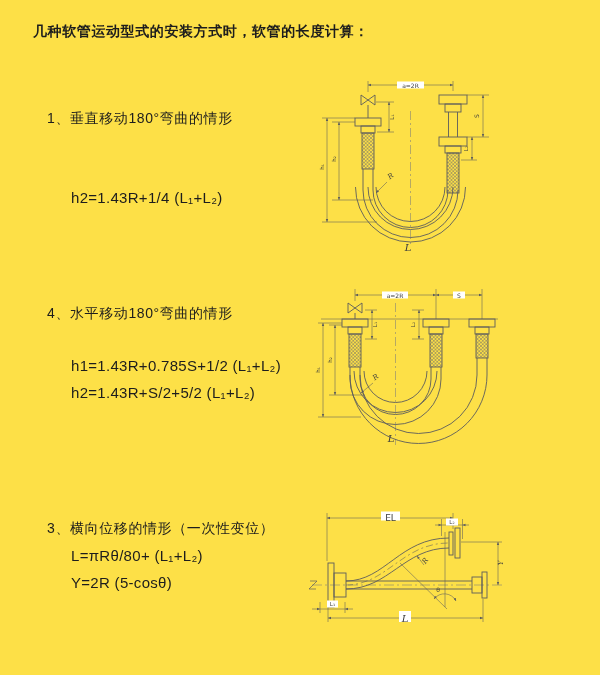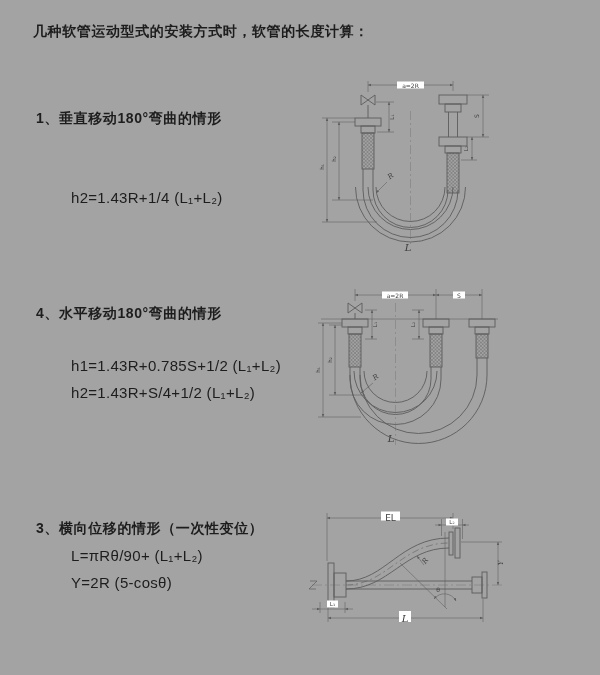--- a/index.html
+++ b/index.html
@@ -1,19 +1,19 @@
 <!DOCTYPE html>
 <html><head>
 <meta charset="utf-8">
 <style>
   html,body{margin:0;padding:0;background:#e8e8e8;}
-  .page{position:relative;width:600px;height:675px;background:#a3a3a3;overflow:hidden;
+  .page{position:relative;width:600px;height:675px;background:#fde047;overflow:hidden;
         font-family:"Liberation Sans","DejaVu Sans",sans-serif;color:#1d1d1d;}
   .title{position:absolute;left:33px;top:23px;font-size:14px;font-weight:700;letter-spacing:.6px;}
-  .heading{position:absolute;left:36px;font-size:14px;font-weight:700;letter-spacing:.6px;}
+  .heading{position:absolute;left:47px;font-size:14px;font-weight:400;letter-spacing:.6px;}
   .formula{position:absolute;left:71px;font-size:15px;font-weight:400;letter-spacing:.3px;}
   svg{position:absolute;}
   svg text{font-family:"DejaVu Sans",sans-serif;fill:#3c3c3c;stroke:none;}
   .dl{font-size:6px;}
   .dl2{font-size:5.5px;}
   .rl{font-size:7px;font-style:italic;font-family:"DejaVu Serif",serif;}
   .bigL{font-size:10px;font-style:italic;font-family:"DejaVu Serif",serif;}
   .elL{font-size:9px;}
 </style>
 </head>
@@ -21,24 +21,24 @@
 
 <div class="page">
 
   <div class="title">几种软管运动型式的安装方式时，软管的长度计算：</div>
 
   <div class="heading" style="top:110px">1、垂直移动180°弯曲的情形</div>
   <div class="formula" style="top:189px">h2=1.43R+1/4 (L₁+L₂)</div>
 
   <div class="heading" style="top:305px">4、水平移动180°弯曲的情形</div>
   <div class="formula" style="top:357px">h1=1.43R+0.785S+1/2 (L₁+L₂)</div>
-  <div class="formula" style="top:384px">h2=1.43R+S/4+1/2 (L₁+L₂)</div>
+  <div class="formula" style="top:384px">h2=1.43R+S/2+5/2 (L₁+L₂)</div>
 
   <div class="heading" style="top:520px">3、横向位移的情形（一次性变位）</div>
-  <div class="formula" style="top:547px">L=πRθ/90+ (L₁+L₂)</div>
+  <div class="formula" style="top:547px">L=πRθ/80+ (L₁+L₂)</div>
   <div class="formula" style="top:574px">Y=2R (5-cosθ)</div>
 
   <svg style="left:315px;top:75px" width="278" height="182" viewBox="0 0 278 182">
     <defs>
       <marker id="arr1" viewBox="0 0 10 10" refX="10" refY="5" markerWidth="5.5" markerHeight="5.5" orient="auto-start-reverse">
         <path d="M0,1 L10,5 L0,9 Z" fill="#5c5c5c"></path>
       </marker>
       <pattern id="hatch1" width="3.5" height="3.5" patternUnits="userSpaceOnUse">
         <path d="M0,0 L3.5,3.5 M3.5,0 L0,3.5" stroke="#6b6b6b" stroke-width="0.5"></path>
       </pattern>

